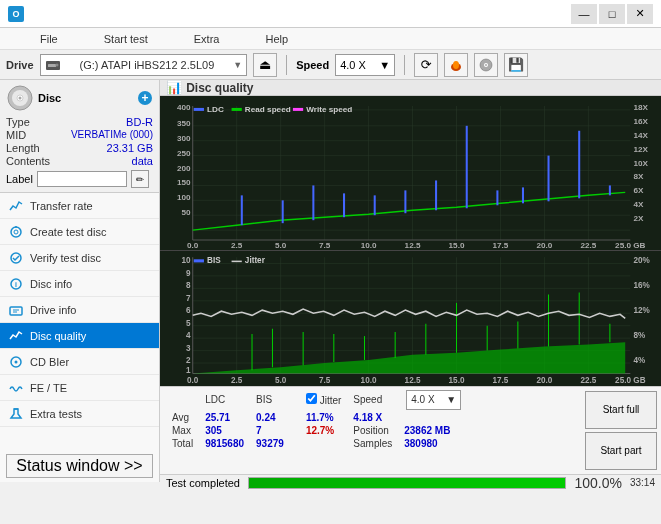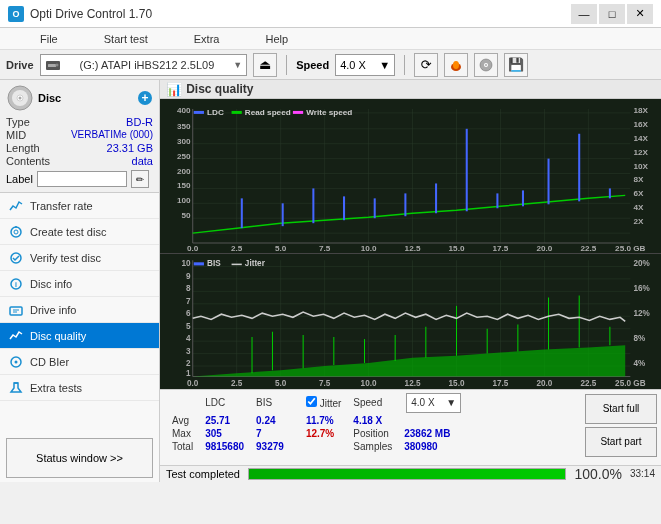--- a/index.html
+++ b/index.html
@@ -104,25 +104,25 @@
       font-size: 11px;
       color: #333;
       border-bottom: 1px solid #e8e8e8;
     }
     .nav-item.active { background: #0078d4; color: white; }
     .nav-item-icon { width: 16px; height: 16px; display: flex; align-items: center; justify-content: center; flex-shrink: 0; }
     .nav-item-icon svg { width: 14px; height: 14px; }
 
     .status-btn {
       margin: 4px 6px;
-      height: 40px;
+      height: 24px;
       border: 1px solid #aaa;
       background: #f5f5f5;
       cursor: pointer;
-      font-size: 11px;
+      font-size: 16px;
       display: flex;
       align-items: center;
       justify-content: center;
     }
 
     
     .content {
       flex: 1;
       display: flex;
       flex-direction: column;
@@ -192,21 +192,21 @@
     .stats-table td.val-red { color: #cc0000; font-weight: bold; }
 
     .right-btns {
       display: flex;
       flex-direction: column;
       gap: 3px;
       padding: 4px;
     }
     .right-btn {
       width: 72px;
-      height: 30px;
+      height: 38px;
       border: 1px solid #999;
       background: #f0f0f0;
       cursor: pointer;
       font-size: 10px;
       display: flex;
       align-items: center;
       justify-content: center;
     }
 
     .speed-dropdown-inline {
@@ -244,21 +244,20 @@
     }
     .progress-text { font-size: 14px; color: #333; }
     .time-text { font-size: 10px; color: #333; margin-left: auto; }
   </style>
 </head>
 <body>
 
 <div class="titlebar">
   <div class="titlebar-left">
     <div class="titlebar-icon">O</div>
-    <span class="titlebar-title">Opti Drive Control 1.70</span>
   </div>
   <div class="titlebar-controls">
     <button class="titlebar-btn">—</button>
     <button class="titlebar-btn">□</button>
     <button class="titlebar-btn close">✕</button>
   </div>
 </div>
 
 <div class="menubar">
   <span class="menubar-item">File</span>
@@ -400,20 +399,28 @@
         <span>Disc quality</span>
       </div>
       <div class="nav-item">
         <div class="nav-item-icon">
           <svg viewBox="0 0 14 14">
               <circle cx="7" cy="7" r="5" fill="none" stroke="#1a8fd1" stroke-width="1.5"></circle>
               <circle cx="7" cy="7" r="1.5" fill="#1a8fd1"></circle>
             </svg>
         </div>
         <span>CD BIer</span>
+      </div>
+      <div class="nav-item">
+        <div class="nav-item-icon">
+          <svg viewBox="0 0 14 14">
+              <path d="M1,8 Q3,4 5,8 Q7,12 9,8 Q11,4 13,8" fill="none" stroke="#1a8fd1" stroke-width="1.5"></path>
+            </svg>
+        </div>
+        <span>FE / TE</span>
       </div>
       <div class="nav-item">
         <div class="nav-item-icon">
           <svg viewBox="0 0 14 14">
               <path d="M5,2 L5,7 L2,11 L12,11 L9,7 L9,2 Z" fill="none" stroke="#1a8fd1" stroke-width="1.5"></path>
               <line x1="5" y1="2" x2="9" y2="2" stroke="#1a8fd1" stroke-width="1.5"></line>
             </svg>
         </div>
         <span>Extra tests</span>
       </div>

